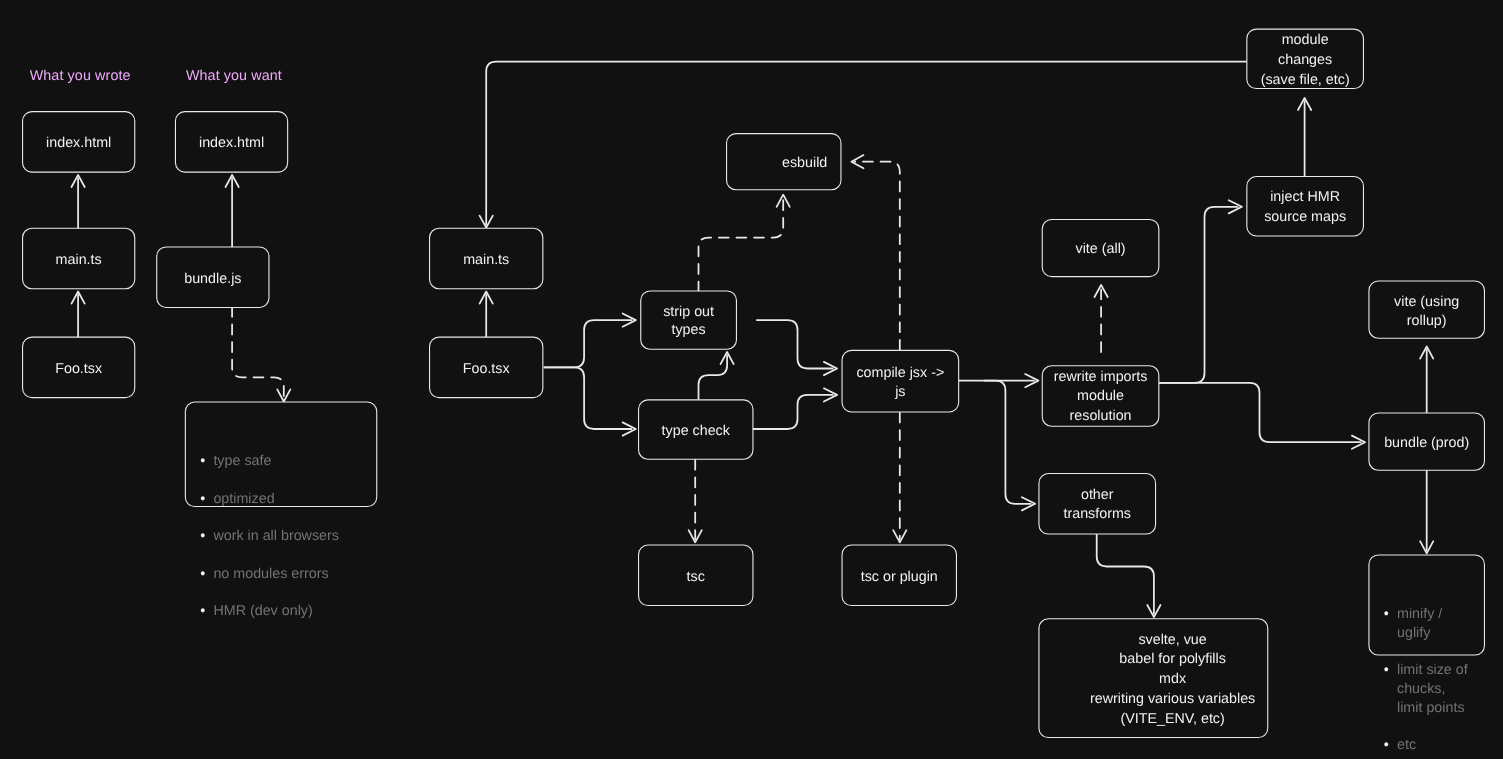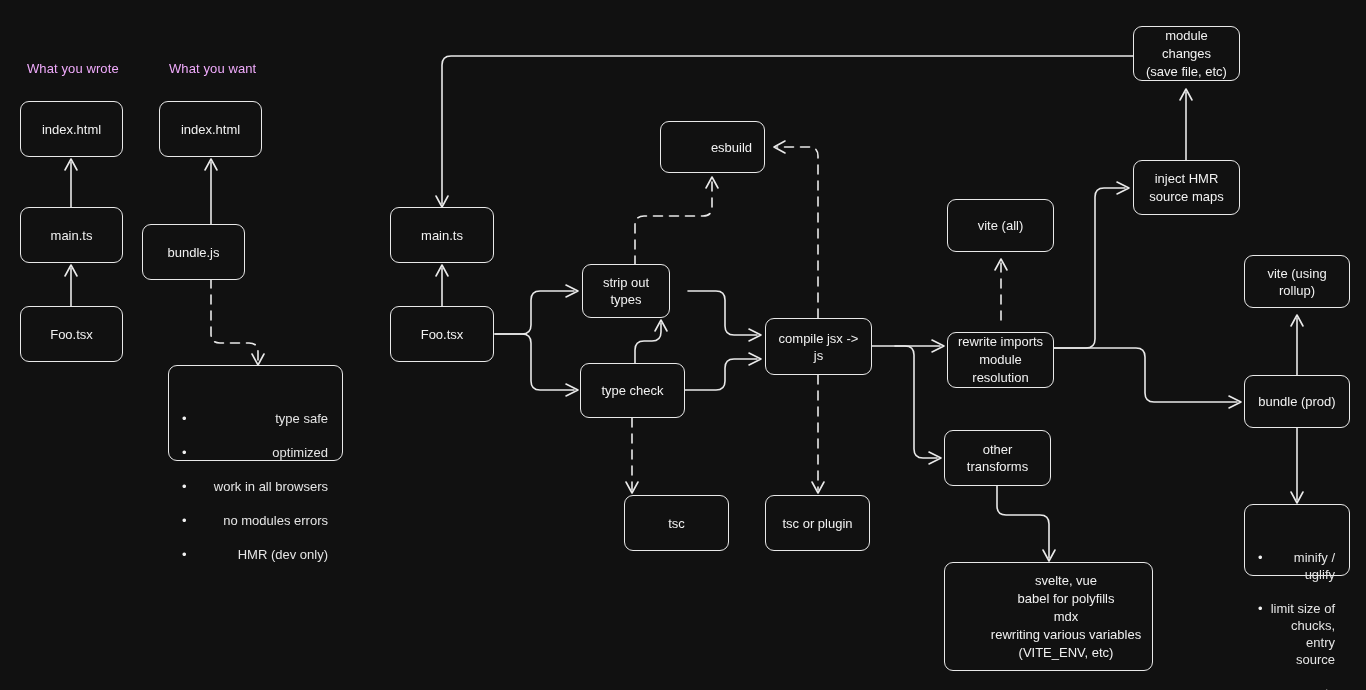--- a/index.html
+++ b/index.html
@@ -72,22 +72,21 @@
   .node.bullets ul {
     margin: 0;
     padding: 0;
     list-style: none;
   }
   .node.bullets li {
     position: relative;
     padding-left: 13px;
     font-size: 13px;
     line-height: 17px;
-    color: #e5e5e5;
-    text-align: right;
+    color: #737373;
   }
   .node.bullets li:before {
     content: "\2022";
     position: absolute;
     left: 1px;
     top: 0;
     color: #f1f1f1;
   }
   .node.multiline {
     white-space: pre-line;
@@ -194,41 +193,41 @@
     </ul>
   </div>
 
   <div class="node" style="left:390px; top:207px; width:104px; height:56px;">main.ts</div>
   <div class="node" style="left:390px; top:306px; width:104px; height:56px;">Foo.tsx</div>
 
   <div class="node" style="left:582px; top:264px; width:88px; height:54px;">strip out types</div>
   <div class="node" style="left:580px; top:363px; width:105px; height:55px;">type check</div>
 
   <div class="node" style="left:660px; top:121px; width:105px; height:52px;padding-left:46px;">esbuild</div>
-  <div class="node" style="left:580px; top:495px; width:105px; height:56px;margin-left:44px;">tsc</div>
+  <div class="node" style="left:580px; top:495px; width:105px; height:56px;">tsc</div>
 
   <div class="node" style="left:765px; top:318px; width:107px; height:57px;">compile jsx -&gt; js</div>
   <div class="node" style="left:765px; top:495px; width:105px; height:56px;">tsc or plugin</div>
 
   <div class="node" style="left:947px; top:199px; width:107px; height:53px;">vite (all)</div>
   <div class="node multiline" style="left:947px; top:320px; width:107px; height:56px;margin-top:12px;">rewrite imports
 module resolution</div>
   <div class="node" style="left:944px; top:430px; width:107px; height:56px;">other transforms</div>
 
   <div class="node multiline" style="left:1133px; top:160px; width:107px; height:55px;">inject HMR
 source maps</div>
   <div class="node multiline" style="left:1133px; top:26px; width:107px; height:55px;">module changes
 (save file, etc)</div>
   <div class="node" style="left:1244px; top:255px; width:106px; height:53px;">vite (using rollup)</div>
   <div class="node" style="left:1244px; top:375px; width:106px; height:53px;">bundle (prod)</div>
 
-  <div class="node bullets" style="left:1244px; top:504px; width:106px; height:72px;">
+  <div class="node bullets" style="left:1244px; top:504px; width:106px; height:92px;">
     <ul>
       <li>minify / uglify</li>
-      <li>limit size of chucks, entry source</li>
+      <li>limit size of chucks, limit points</li>
       <li>etc</li>
     </ul>
   </div>
 
   <div class="node multiline" style="left:944px; top:562px; width:209px; height:109px;padding-left:43px;">svelte, vue
 babel for polyfills
 mdx
 rewriting various variables
 (VITE_ENV, etc)</div>
 

